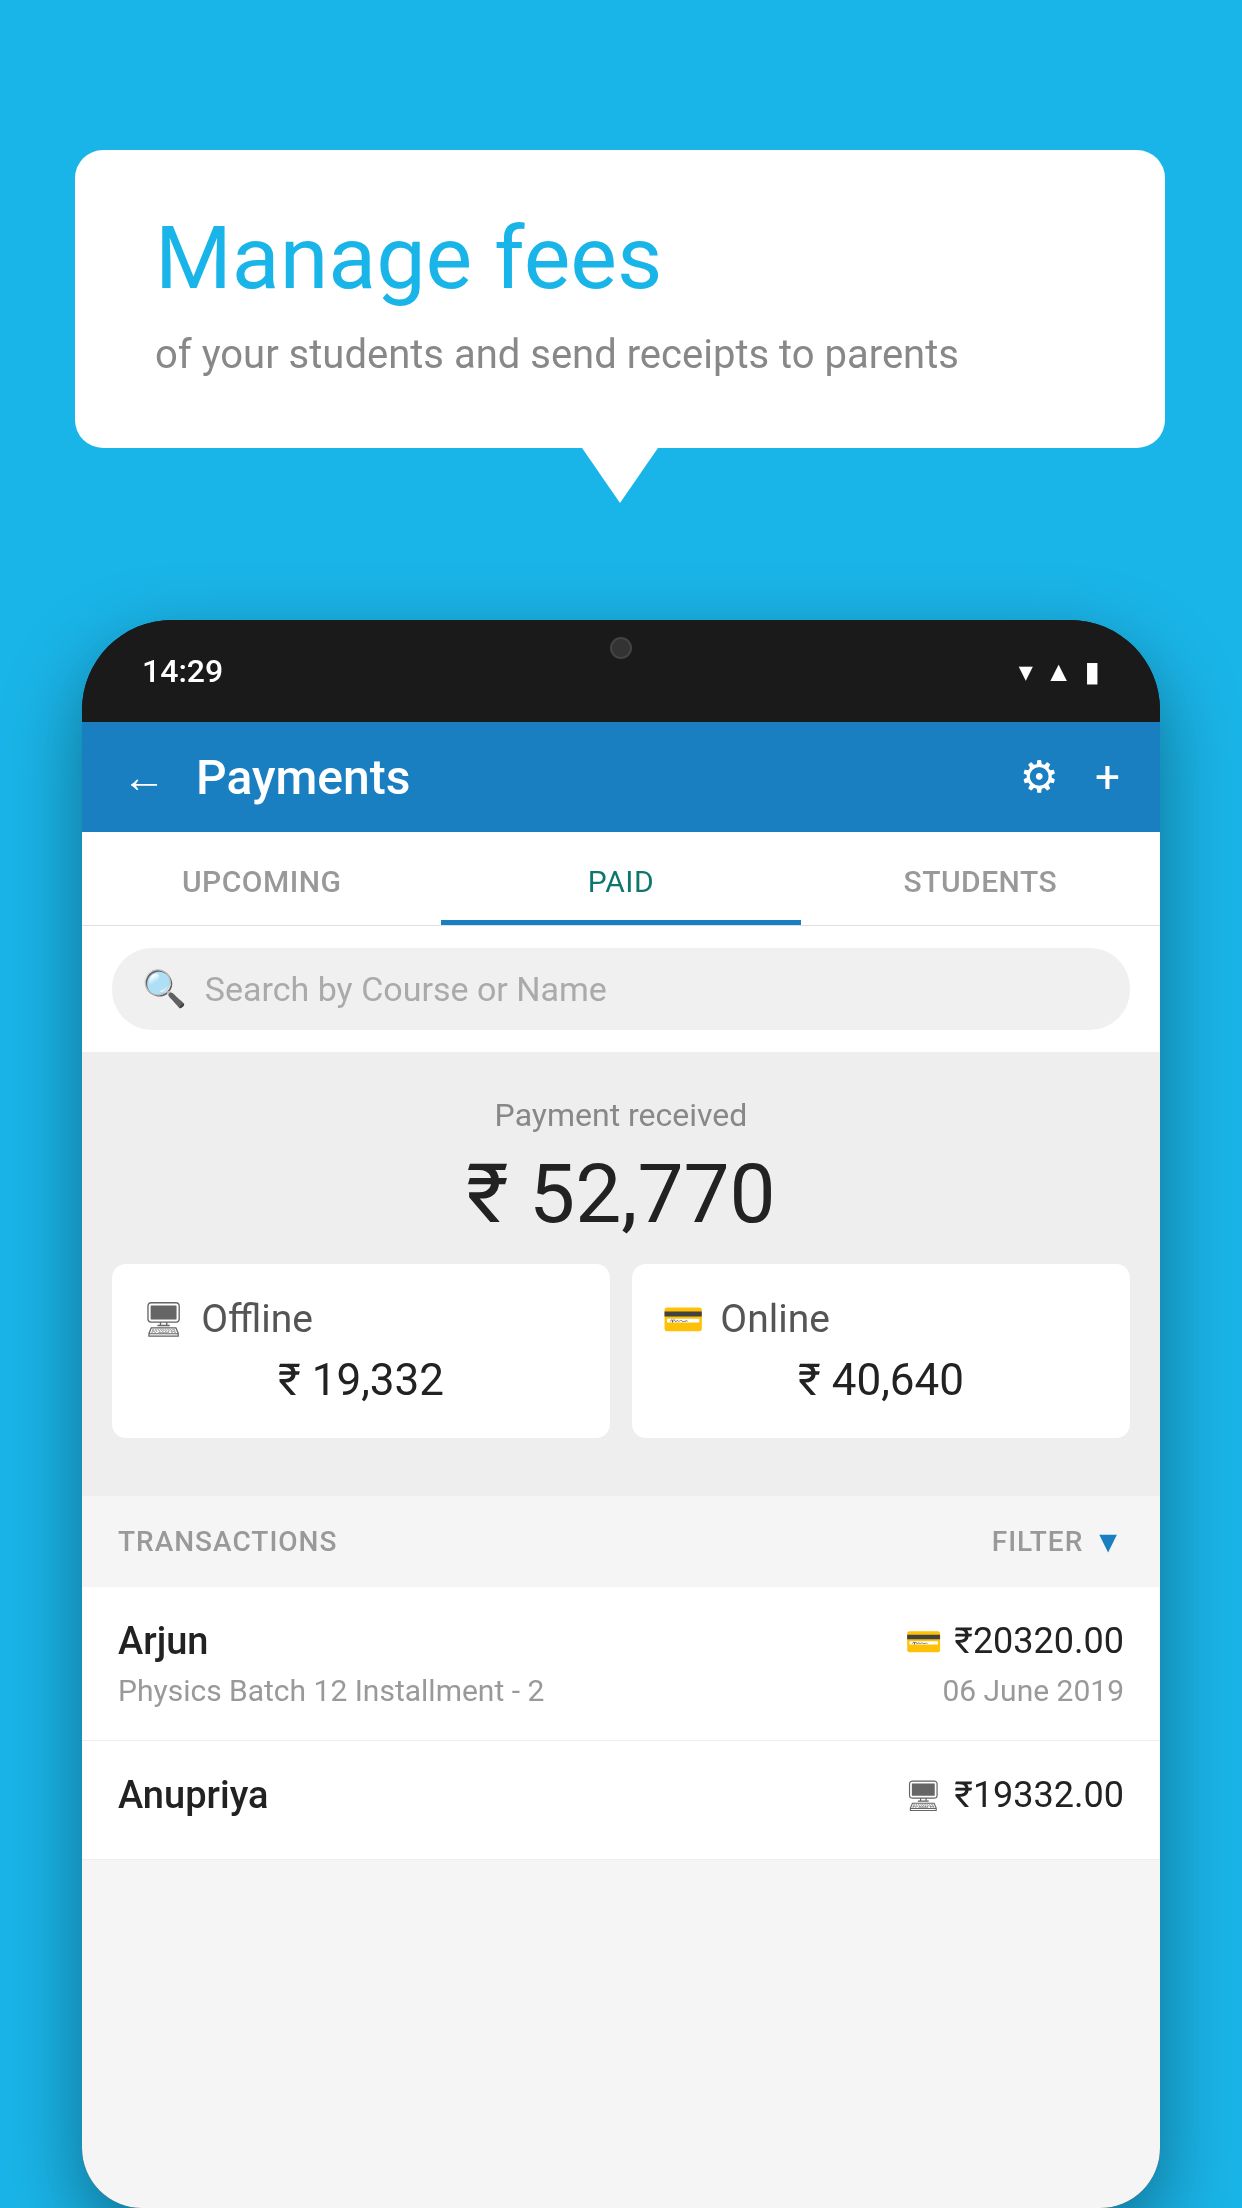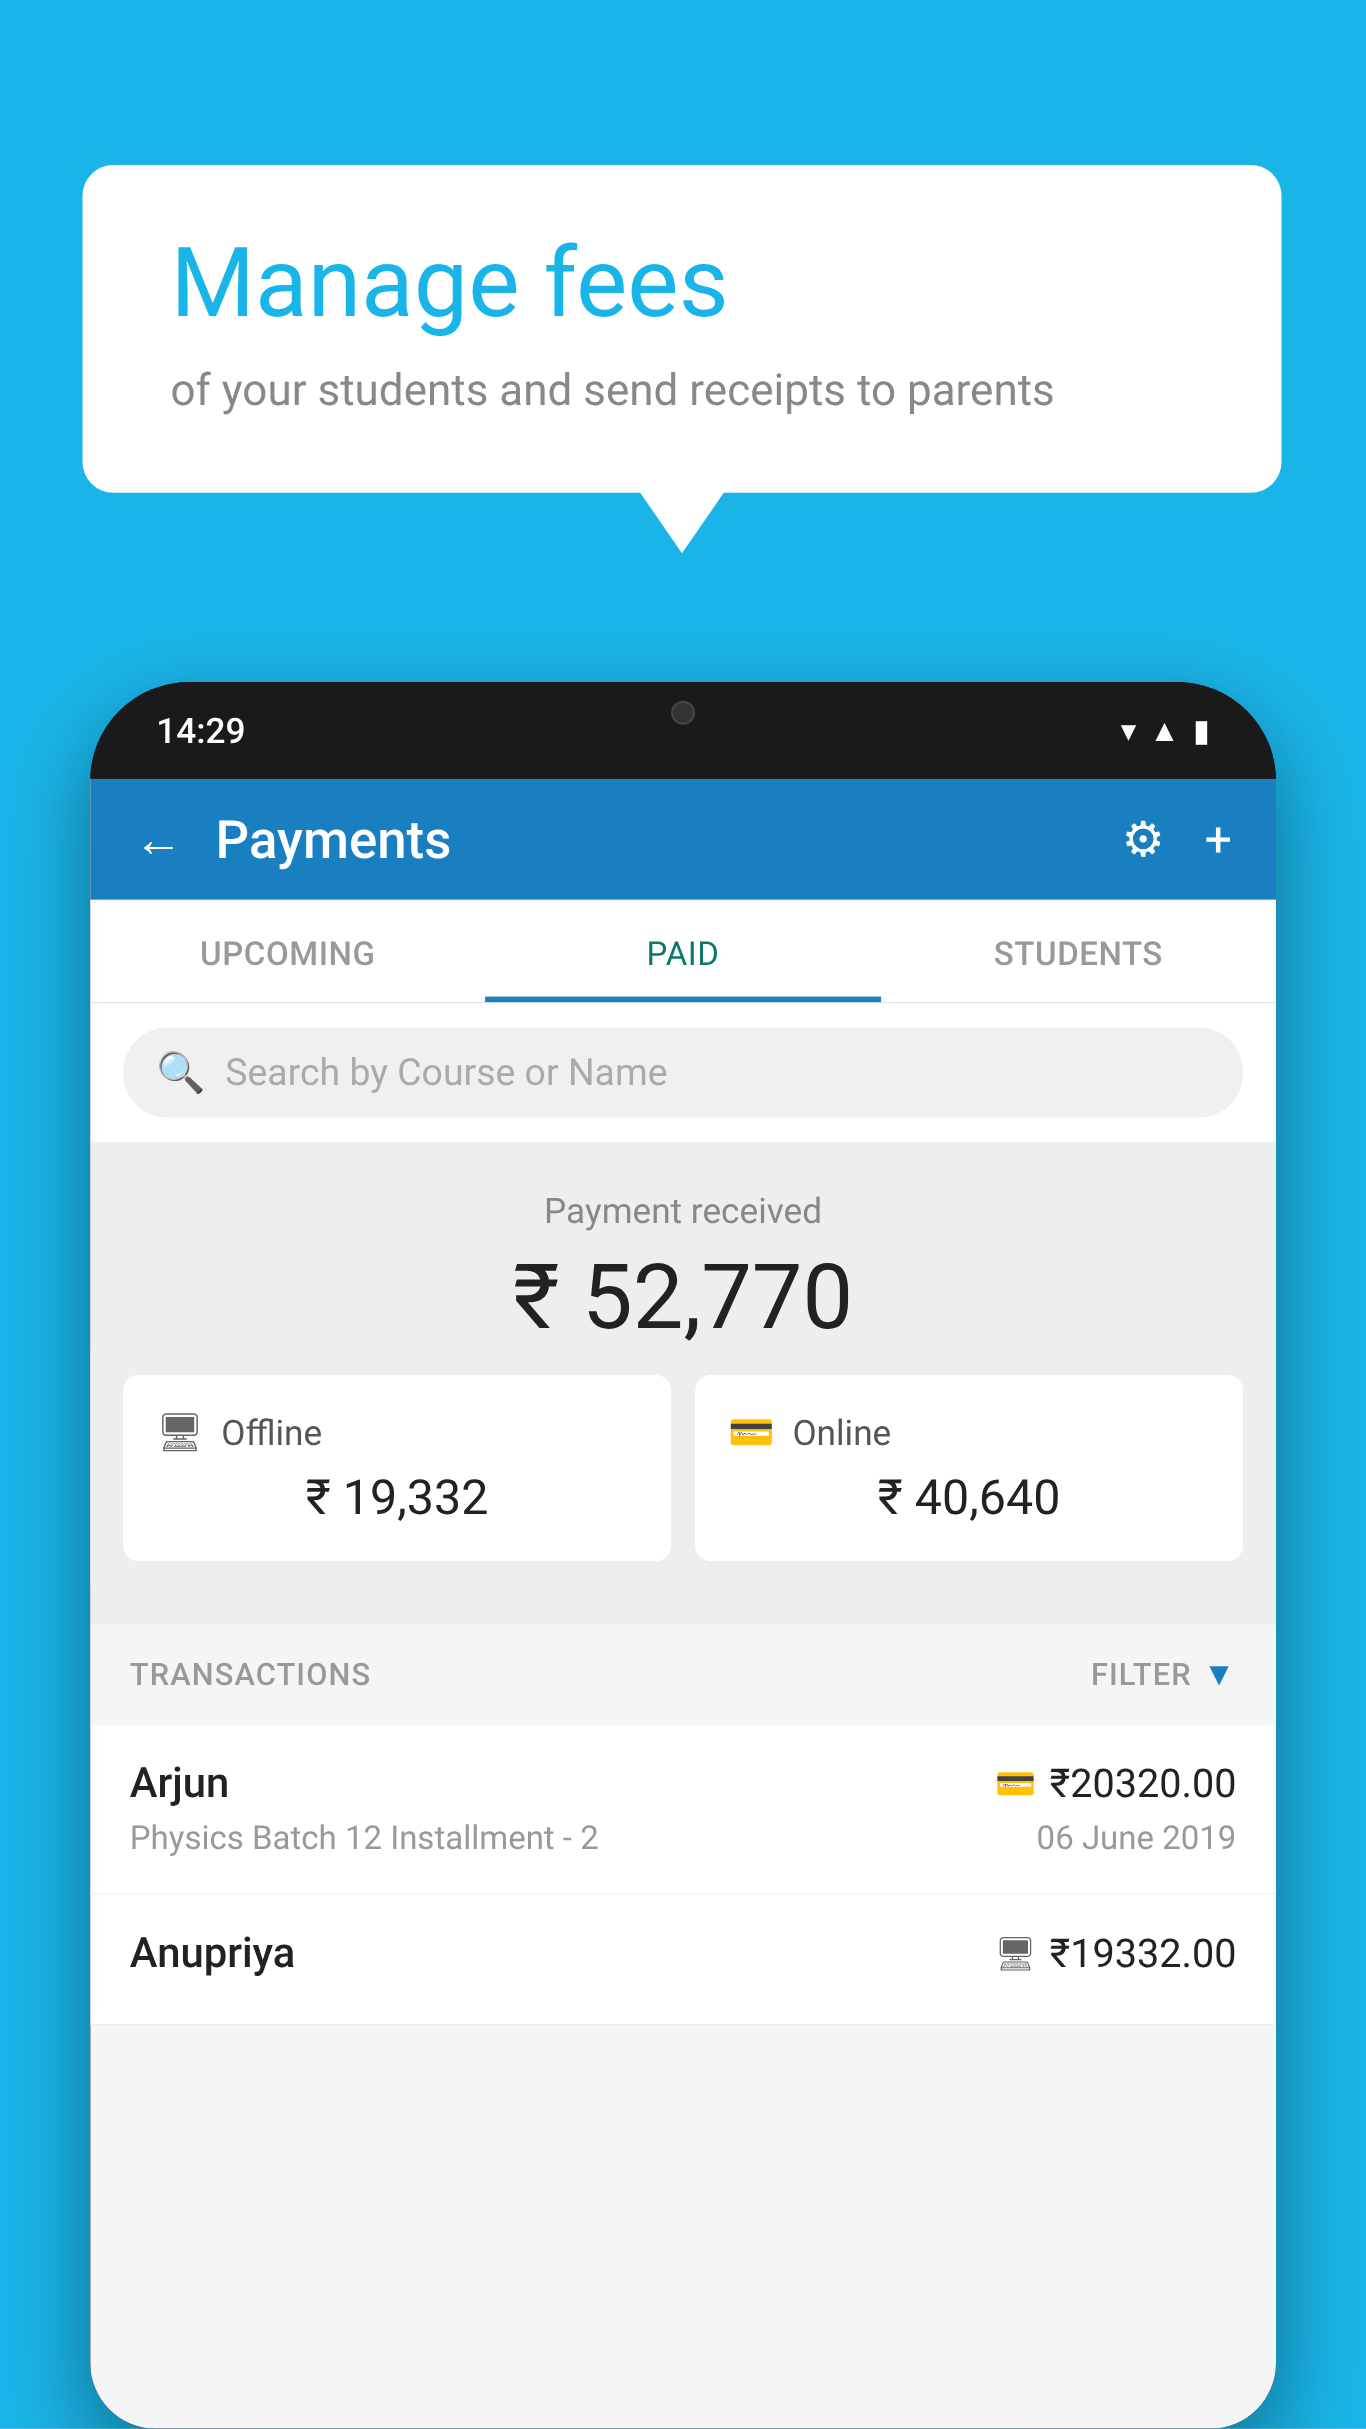--- a/index.html
+++ b/index.html
@@ -61,21 +61,21 @@
       bottom: 0;
       background: #1a1a1a;
       border-radius: 90px 90px 60px 60px;
       overflow: hidden;
       box-shadow: 0 30px 80px rgba(0,0,0,0.4);
     }
 
     
     .phone-top-bar {
       background: #1a1a1a;
-      height: 88px;
+      height: 102px;
       display: flex;
       align-items: center;
       justify-content: space-between;
       padding: 0 60px;
       position: relative;
     }
 
     .status-time {
       color: white;
       font-size: 32px;
@@ -258,21 +258,21 @@
       align-items: center;
       gap: 16px;
     }
 
     .card-icon {
       font-size: 34px;
       color: #666;
     }
 
     .card-label {
-      font-size: 32px;
+      font-size: 39px;
       color: #555;
     }
 
     .card-amount {
       font-size: 44px;
       font-weight: 400;
       color: #222;
     }
 
     

